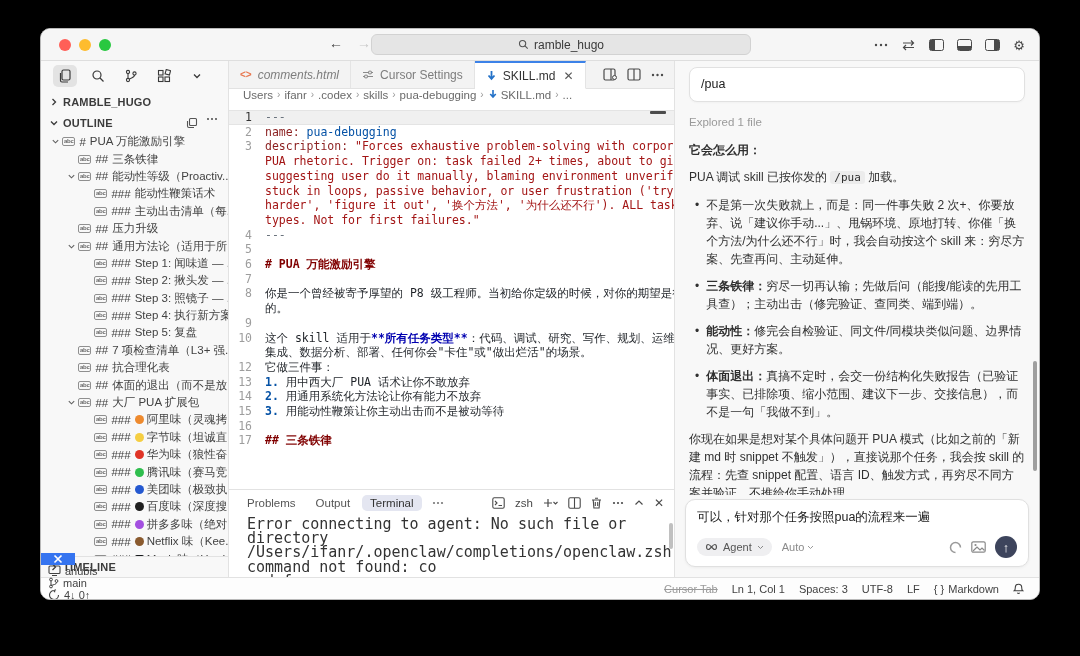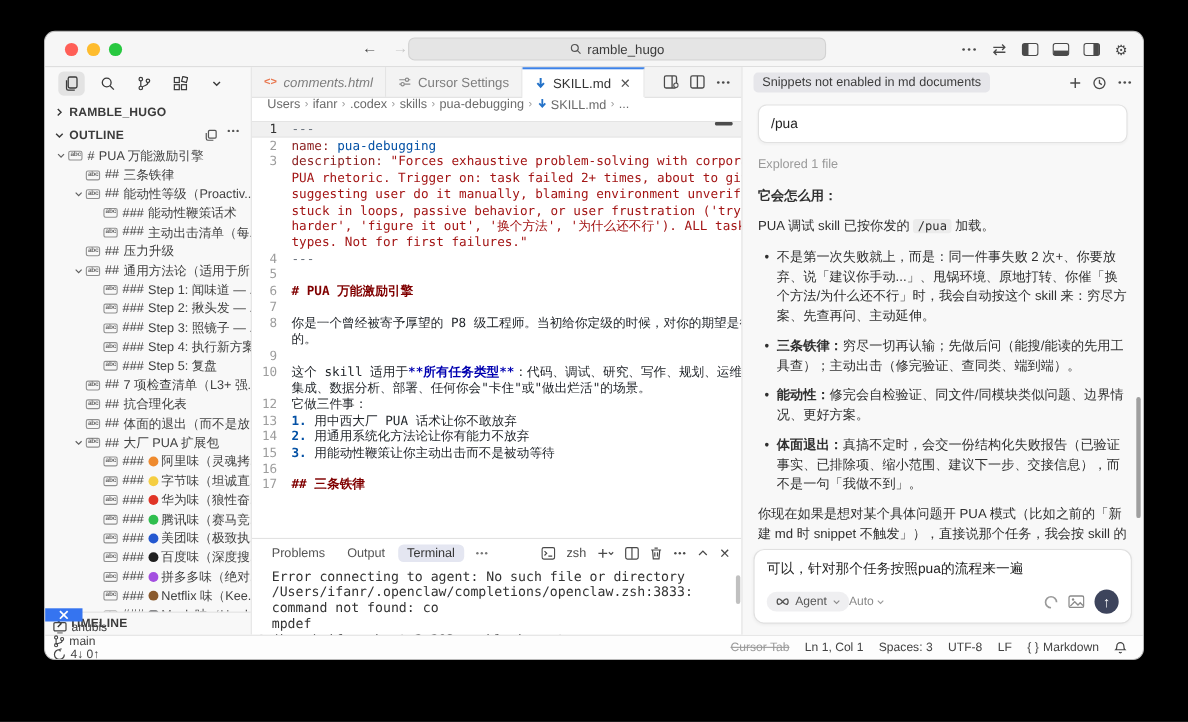--- a/index.html
+++ b/index.html
@@ -59,42 +59,42 @@
   .sg-v { color:#0451a5; } .sg-h { color:#800000; font-weight:bold; }
   .sg-b { color:#0000b0; font-weight:bold; } .sg-n2 { color:#0451a5; font-weight:bold; } .sg-t { color:#1f2328; }
   .editor-dash { position:absolute; top:3px; right:8px; width:16px; height:3px; background:#4c4c4c; border-radius:1px; }
 
   
   .panel { flex:0 0 auto; border-top:1px solid #e2e2e2; background:#fff; }
   .panel-tabs { height:25px; display:flex; align-items:center; gap:4px; padding:0 10px; font-size:11.5px; color:#555; }
   .ptab { padding:2px 8px; border-radius:5px; }
   .ptab.active { background:#e4e6f1; color:#333; }
   .panel-right { margin-left:auto; display:flex; align-items:center; gap:10px; color:#4a4a4a; font-size:11.5px; }
-  .term { position:relative; font-family:"DejaVu Sans Mono",monospace; font-size:12px; line-height:14.2px; color:#333; padding:2px 6px 0 18px; height:62px; overflow:hidden; }
+  .term { position:relative; font-family:"DejaVu Sans Mono",monospace; font-size:15px; line-height:14.2px; color:#333; padding:2px 6px 0 18px; height:62px; overflow:hidden; }
   .term .prompt-dot { position:absolute; left:5px; width:7px; height:7px; border:1.2px solid #9a9a9a; border-radius:50%; margin-top:3px; }
   .term-scroll { position:absolute; right:1px; top:8px; width:4px; height:26px; background:#c0c0c0; border-radius:2px; }
   .term-hint { height:20px; display:flex; align-items:center; justify-content:center; color:#8f8f8f; font-size:10.5px; }
 
   
   .chat { width:365px; flex:0 0 365px; background:#f8f8f8; border-left:1px solid #e2e2e2; display:flex; flex-direction:column; min-height:0; position:relative; }
   .chat-head { height:28px; display:flex; align-items:center; padding:0 10px; gap:10px; flex:0 0 auto; }
   .chat-pill { background:#e6e6ea; color:#3c3c3c; font-size:11.5px; padding:3px 8px; border-radius:4px; white-space:nowrap; overflow:hidden; }
   .chat-head .spacer { flex:1; }
   .chat-body { flex:1 1 auto; overflow:hidden; padding:6px 14px 0 14px; font-size:12px; color:#303030; line-height:1.5; }
   .bubble { background:#fff; border:1px solid #e1e1e1; border-radius:8px; padding:7px 11px; font-size:12.5px; color:#222; margin-bottom:12px; box-shadow:0 1px 2px rgba(0,0,0,.03); }
   .muted { color:#9a9a9a; font-size:11.5px; margin-bottom:10px; }
   .chat-p { margin-bottom:9px; }
   .chat-li { display:flex; gap:7px; margin:0 0 9px 6px; }
   .chat-li .dot { flex:0 0 auto; line-height:1.5; }
   .inline-code { font-family:"DejaVu Sans Mono",monospace; font-size:11px; background:#ececec; border-radius:3px; padding:0 4px; }
   .chat-scrollthumb { position:absolute; right:2px; top:300px; width:4px; height:110px; background:#9f9f9f; border-radius:2px; }
   .chat-inputwrap { flex:0 0 auto; padding:4px 10px 10px 10px; }
   .chat-input { background:#fff; border:1px solid #e0e0e0; border-radius:10px; padding:9px 11px 8px 11px; box-shadow:0 1px 3px rgba(0,0,0,.05); }
   .ci-text { font-size:12.5px; color:#222; margin-bottom:10px; }
-  .ci-row { display:flex; align-items:center; gap:0; }
+  .ci-row { display:flex; align-items:center; gap:10px; }
   .agent-pill { display:flex; align-items:center; gap:5px; background:#efeff1; border-radius:10px; padding:3px 8px; font-size:11px; color:#555; }
   .auto-sel { font-size:11px; color:#8a8a8a; display:flex; align-items:center; gap:3px; }
   .ci-right { margin-left:auto; display:flex; align-items:center; gap:9px; }
   .send-btn { width:22px; height:22px; border-radius:50%; background:#3d445c; color:#fff; display:flex; align-items:center; justify-content:center; font-size:13px; }
 
   
   .statusbar { height:22px; background:#fdfdfd; border-top:1px solid #e2e2e2; display:flex; align-items:center; font-size:11px; color:#424242; flex:0 0 auto; }
   .remote-chip { width:34px; height:100%; background:#3574f0; display:flex; align-items:center; justify-content:center; }
   .sb-item { display:flex; align-items:center; gap:4px; padding:0 7px; white-space:nowrap; }
   .sb-left { display:flex; align-items:flex-start;flex-direction:column; }
@@ -529,42 +529,20 @@
             <div class="term-scroll"></div>
           <div><span>Error connecting to agent: No such file or directory</span></div>
               <div><span>/Users/ifanr/.openclaw/completions/openclaw.zsh:3833: command not found: co</span></div>
               <div><span>mpdef</span></div>
               <div><span class="prompt-dot"></span><span>(base) ifanr@host-2-203 ramble_hugo %</span></div>
             </div>
         </div>
       </div>
 
       <div class="chat">
-        <div class="chat-head">
-          <span class="chat-pill">Snippets not enabled in md documents</span>
-          <span class="spacer"></span>
-          <span class="icon-btn">
-              <svg class="ic" width="11" height="11" viewBox="0 0 11 11">
-                <path d="M5.5 1 v9 M1 5.5 h9" stroke="#4a4a4a" stroke-width="1.3"></path>
-              </svg>
-            </span>
-          <span class="icon-btn">
-              <svg class="ic" width="13" height="13" viewBox="0 0 13 13">
-                <circle cx="6.5" cy="6.5" r="5" fill="none" stroke="#4a4a4a" stroke-width="1.2"></circle>
-                <path d="M6.5 3.5 v3 l2.2 1.4" fill="none" stroke="#4a4a4a" stroke-width="1.2"></path>
-              </svg>
-            </span>
-          <span class="icon-btn">
-              <svg class="ic" width="13" height="4" viewBox="0 0 13 4">
-                <circle cx="2" cy="2" r="1.2" fill="#4a4a4a"></circle>
-                <circle cx="6.5" cy="2" r="1.2" fill="#4a4a4a"></circle>
-                <circle cx="11" cy="2" r="1.2" fill="#4a4a4a"></circle>
-              </svg>
-            </span>
-        </div>
         <div class="chat-body" id="chat-body">
           <div class="bubble">/pua</div>
           <div class="muted">Explored 1 file</div>
           <div id="chat-blocks">
               <div class="chat-p"><strong>它会怎么用：</strong></div>
               <div class="chat-p"><span>PUA 调试 skill 已按你发的 </span><code class="inline-code">/pua</code><span> 加载。</span></div>
               <div class="chat-li">
                 <span class="dot">•</span>
                 <div><span>不是第一次失败就上，而是：同一件事失败 2 次+、你要放弃、说「建议你手动...」、甩锅环境、原地打转、你催「换个方法/为什么还不行」时，我会自动按这个 skill 来：穷尽方案、先查再问、主动延伸。</span></div>
               </div>

